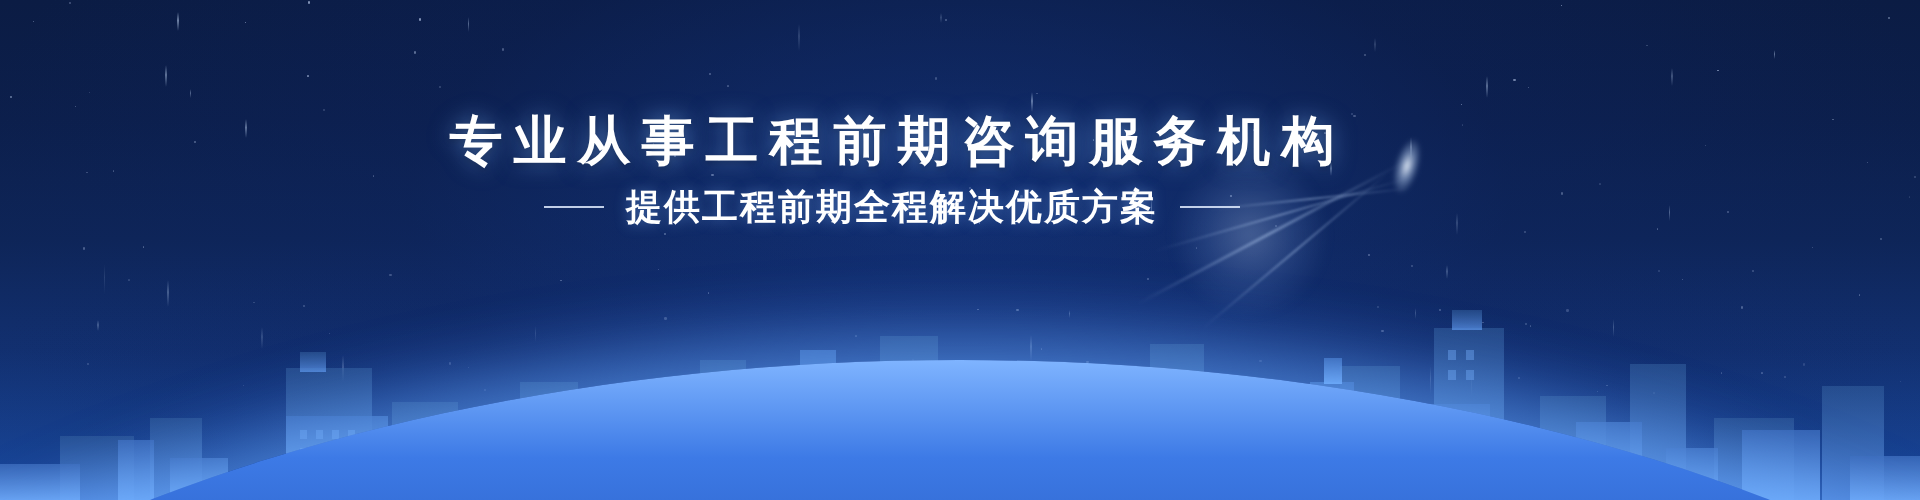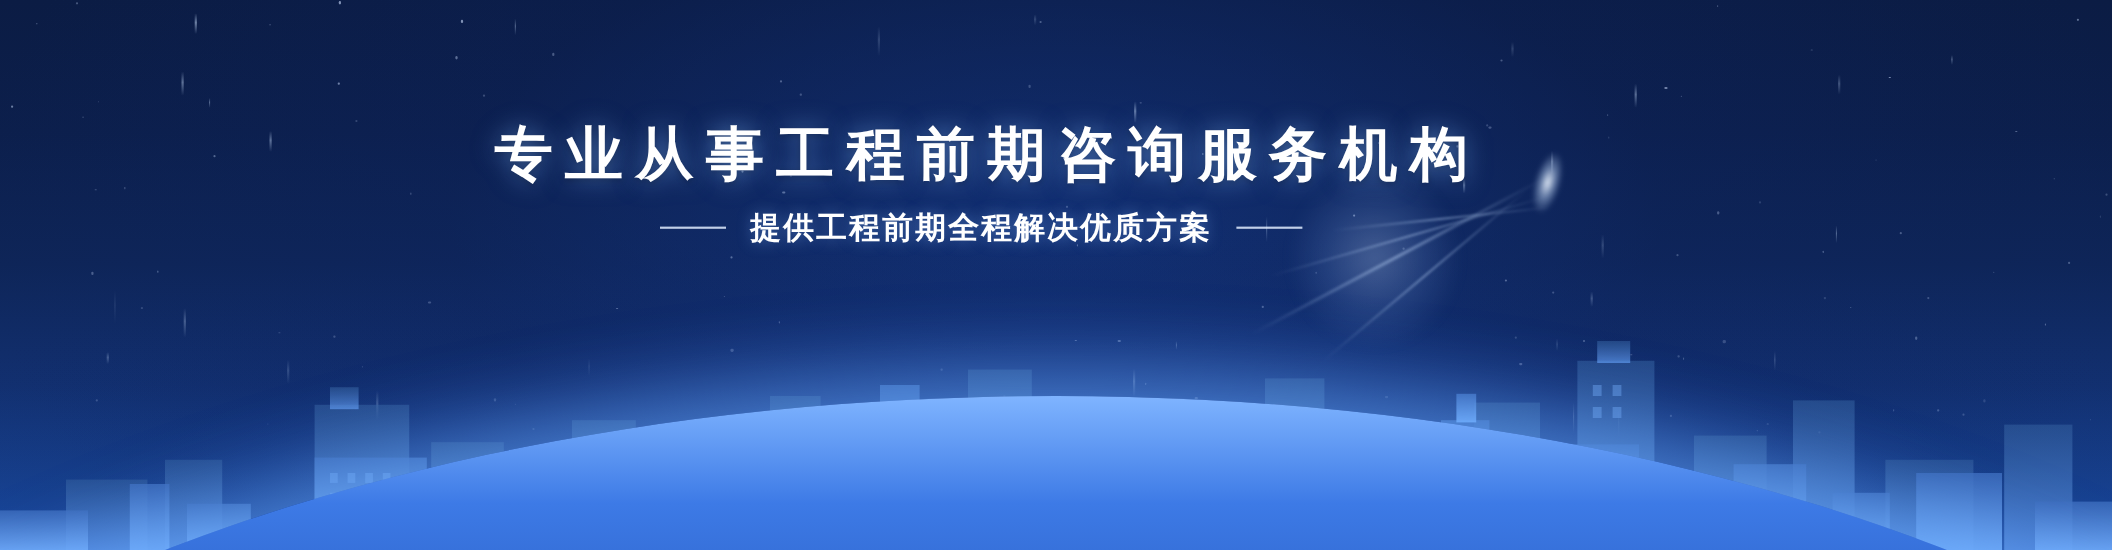--- a/index.html
+++ b/index.html
@@ -151,21 +151,21 @@
     gap: 22px;
     white-space: nowrap;
   }
   .subline .dash {
     display: block;
     width: 60px;
     height: 2px;
     background: rgba(224,236,255,.85);
   }
   .subline .sub-text {
-    font-size: 28px;
+    font-size: 36px;
     line-height: 34px;
     font-weight: bold;
     color: #ffffff;
     letter-spacing: 2px;
     text-shadow: 0 0 14px rgba(130,185,255,.45);
   }
 
   .bizline {
     margin: 22px 0 0 0;
     font-size: 19px;

